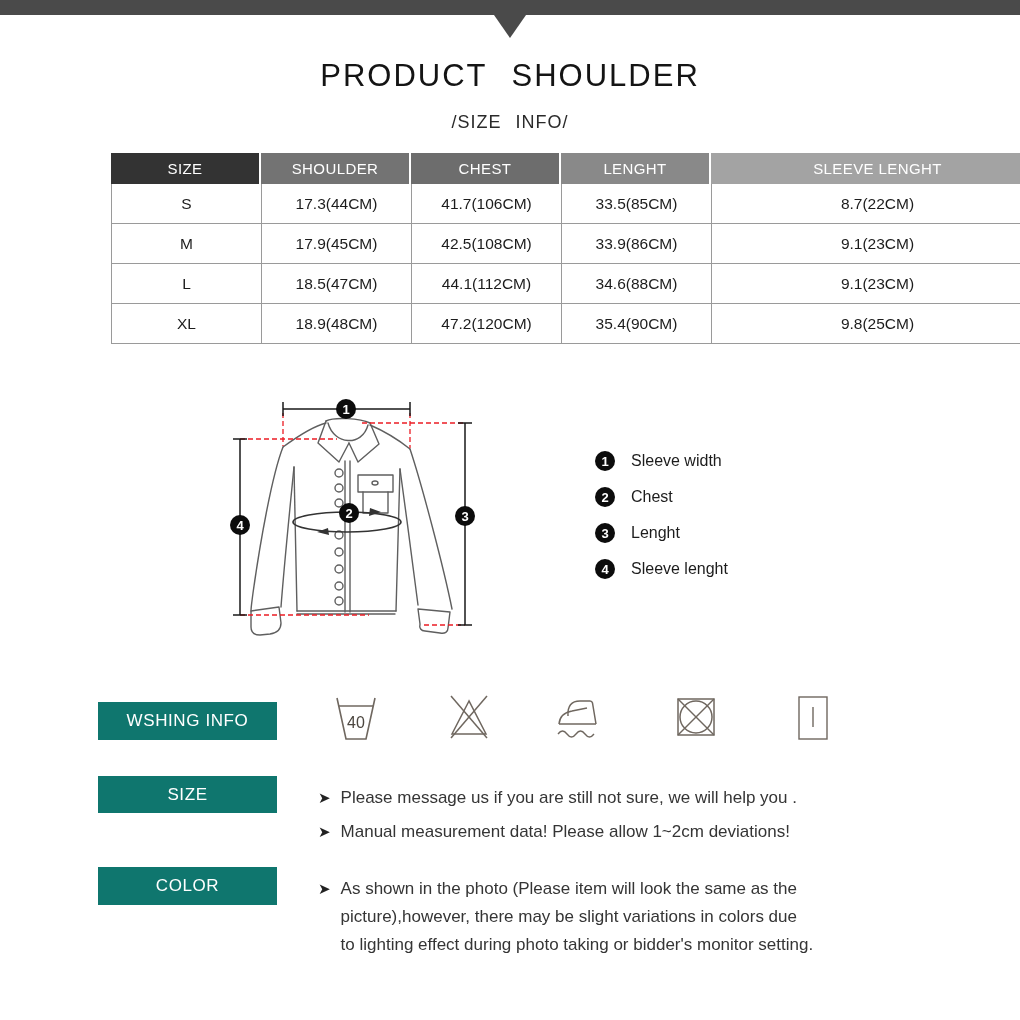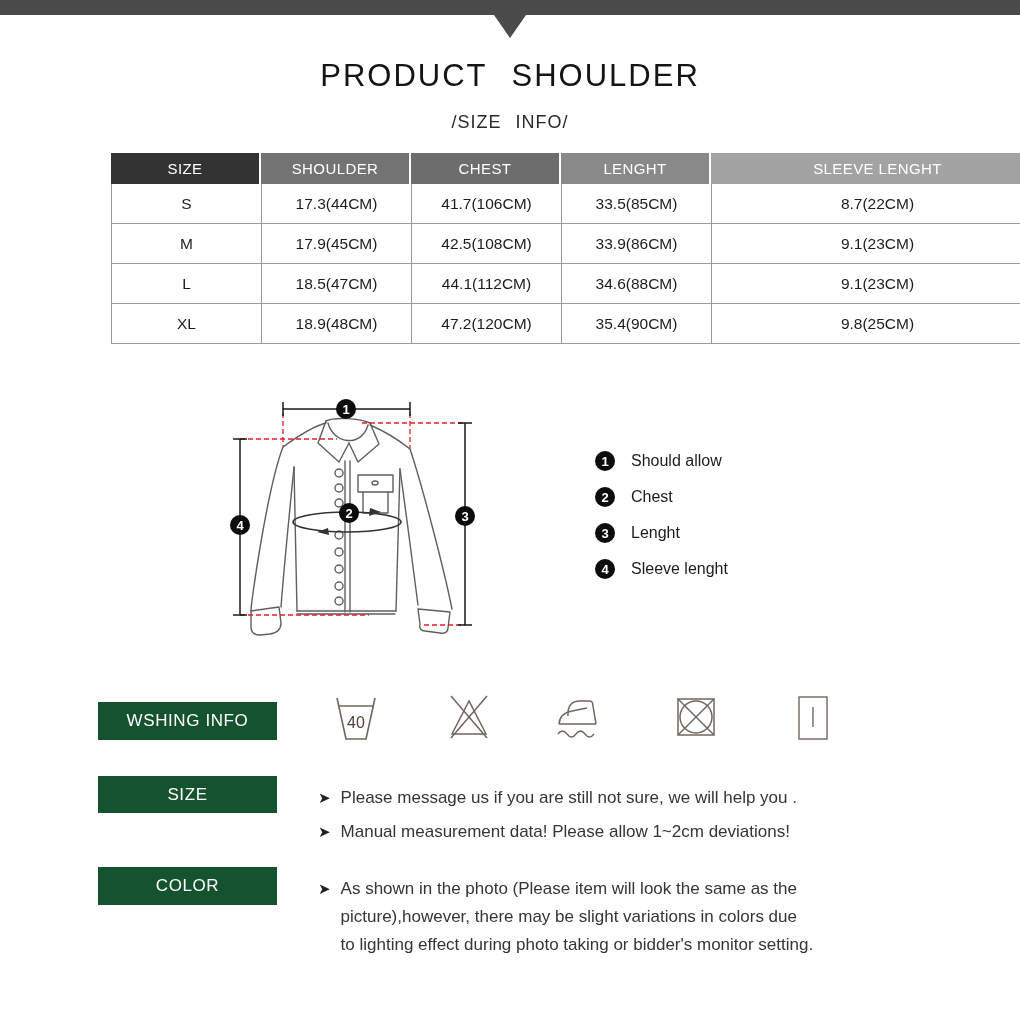--- a/index.html
+++ b/index.html
@@ -40,21 +40,21 @@
 
   
   .legend{left:595px;top:448px;}
   .legend-row{display:flex;align-items:center;height:26px;margin-bottom:10px;}
   .num-badge{width:20px;height:20px;border-radius:50%;background:#0c0c0c;color:#fff;
     font-size:13px;font-weight:bold;display:flex;align-items:center;justify-content:center;
     margin-right:16px;}
   .legend-label{font-size:16px;color:#1c1c1c;}
 
   
-  .label-box{left:98px;width:179px;height:38px;background:#14532d;color:#ffffff;
+  .label-box{left:98px;width:179px;height:38px;background:#0f766e;color:#ffffff;
     display:flex;align-items:center;justify-content:center;font-size:17px;letter-spacing:0.6px;}
 
   
   .bullet-row{display:flex;align-items:flex-start;}
   .bullet{font-size:15px;color:#222;margin-right:10px;line-height:22px;}
   .bullet-text{font-size:17px;color:#353535;line-height:22px;}
   .color-lines{font-size:17px;color:#353535;line-height:28px;}
   .color-line{white-space:nowrap;}
 </style>
 </head>
@@ -162,21 +162,21 @@
     <circle cx="243" cy="133" r="10" fill="#0c0c0c"></circle>
     <text x="243" y="137.5" fill="#ffffff">3</text>
     <circle cx="18" cy="142" r="10" fill="#0c0c0c"></circle>
     <text x="18" y="146.5" fill="#ffffff">4</text>
   </g>
 </svg>
 
 <div class="abs legend">
   <div class="legend-row">
     <div class="num-badge">1</div>
-    <div class="legend-label">Should allow</div>
+    <div class="legend-label">Sleeve width</div>
   </div>
   <div class="legend-row">
     <div class="num-badge">2</div>
     <div class="legend-label">Chest</div>
   </div>
   <div class="legend-row">
     <div class="num-badge">3</div>
     <div class="legend-label">Lenght</div>
   </div>
   <div class="legend-row">

